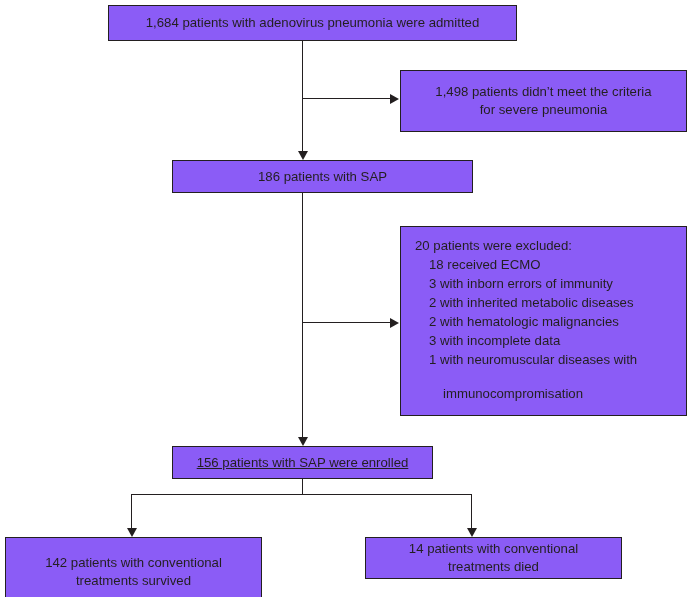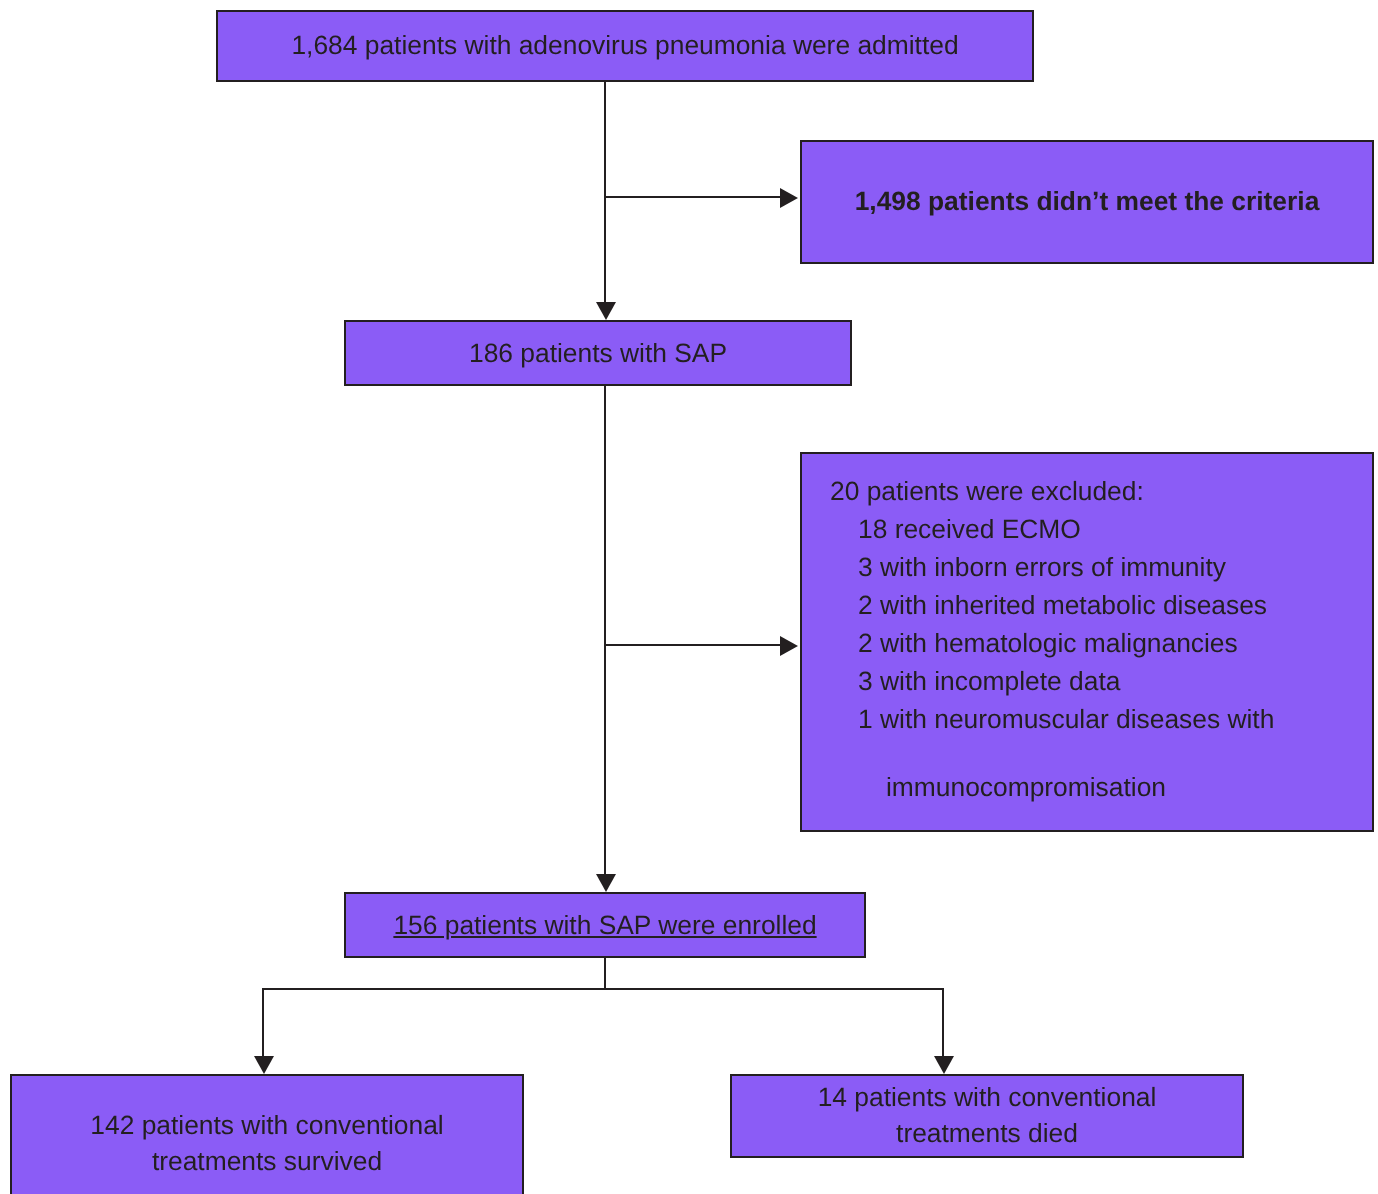--- a/index.html
+++ b/index.html
@@ -16,22 +16,22 @@
     display:flex;align-items:center;justify-content:center;
     text-align:center;font-size:13.2px;line-height:18px;
   }
   .box.listbox{
     display:block;text-align:left;justify-content:flex-start;
     padding:10px 0 8px 14px;
   }
 
   
   #box-admitted   {left:108px;top:5px;  width:409px;height:36px;}
-  #box-notmet     {left:400px;top:70px; width:287px;height:62px;font-weight:bold;}
-  #box-sap        {left:172px;top:160px;width:254px;height:33px;}
+  #box-notmet     {left:400px;top:70px; width:287px;height:62px;}
+  #box-sap        {left:172px;top:160px;width:301px;height:33px;}
   #box-excluded   {left:400px;top:226px;width:287px;height:190px;}
   #box-enrolled   {left:172px;top:446px;width:261px;height:33px;text-decoration:underline;}
   #box-survived   {left:5px;  top:537px;width:257px;height:69px;}
   #box-died       {left:365px;top:537px;width:257px;height:42px;}
 
   
   .ln{position:absolute;background:#231f20;}
   .vl{width:1px;}
   .hl{height:1px;}
 
@@ -64,20 +64,21 @@
 
   <div class="ln vl" style="left:302px;top:41px;height:110px;"></div>
   <div class="arrow-down" style="left:298px;top:151px;"></div>
 
   <div class="ln hl" style="left:302px;top:98px;width:88px;"></div>
   <div class="arrow-right" style="left:390px;top:94px;"></div>
 
   <div class="box" id="box-notmet">
     <div>
       <div>1,498 patients didn’t meet the criteria</div>
+      <div>for severe pneumonia</div>
     </div>
   </div>
 
   <div class="box" id="box-sap">
     <span>186 patients with SAP</span>
   </div>
 
   <div class="ln vl" style="left:302px;top:193px;height:244px;"></div>
   <div class="arrow-down" style="left:298px;top:437px;"></div>
 

